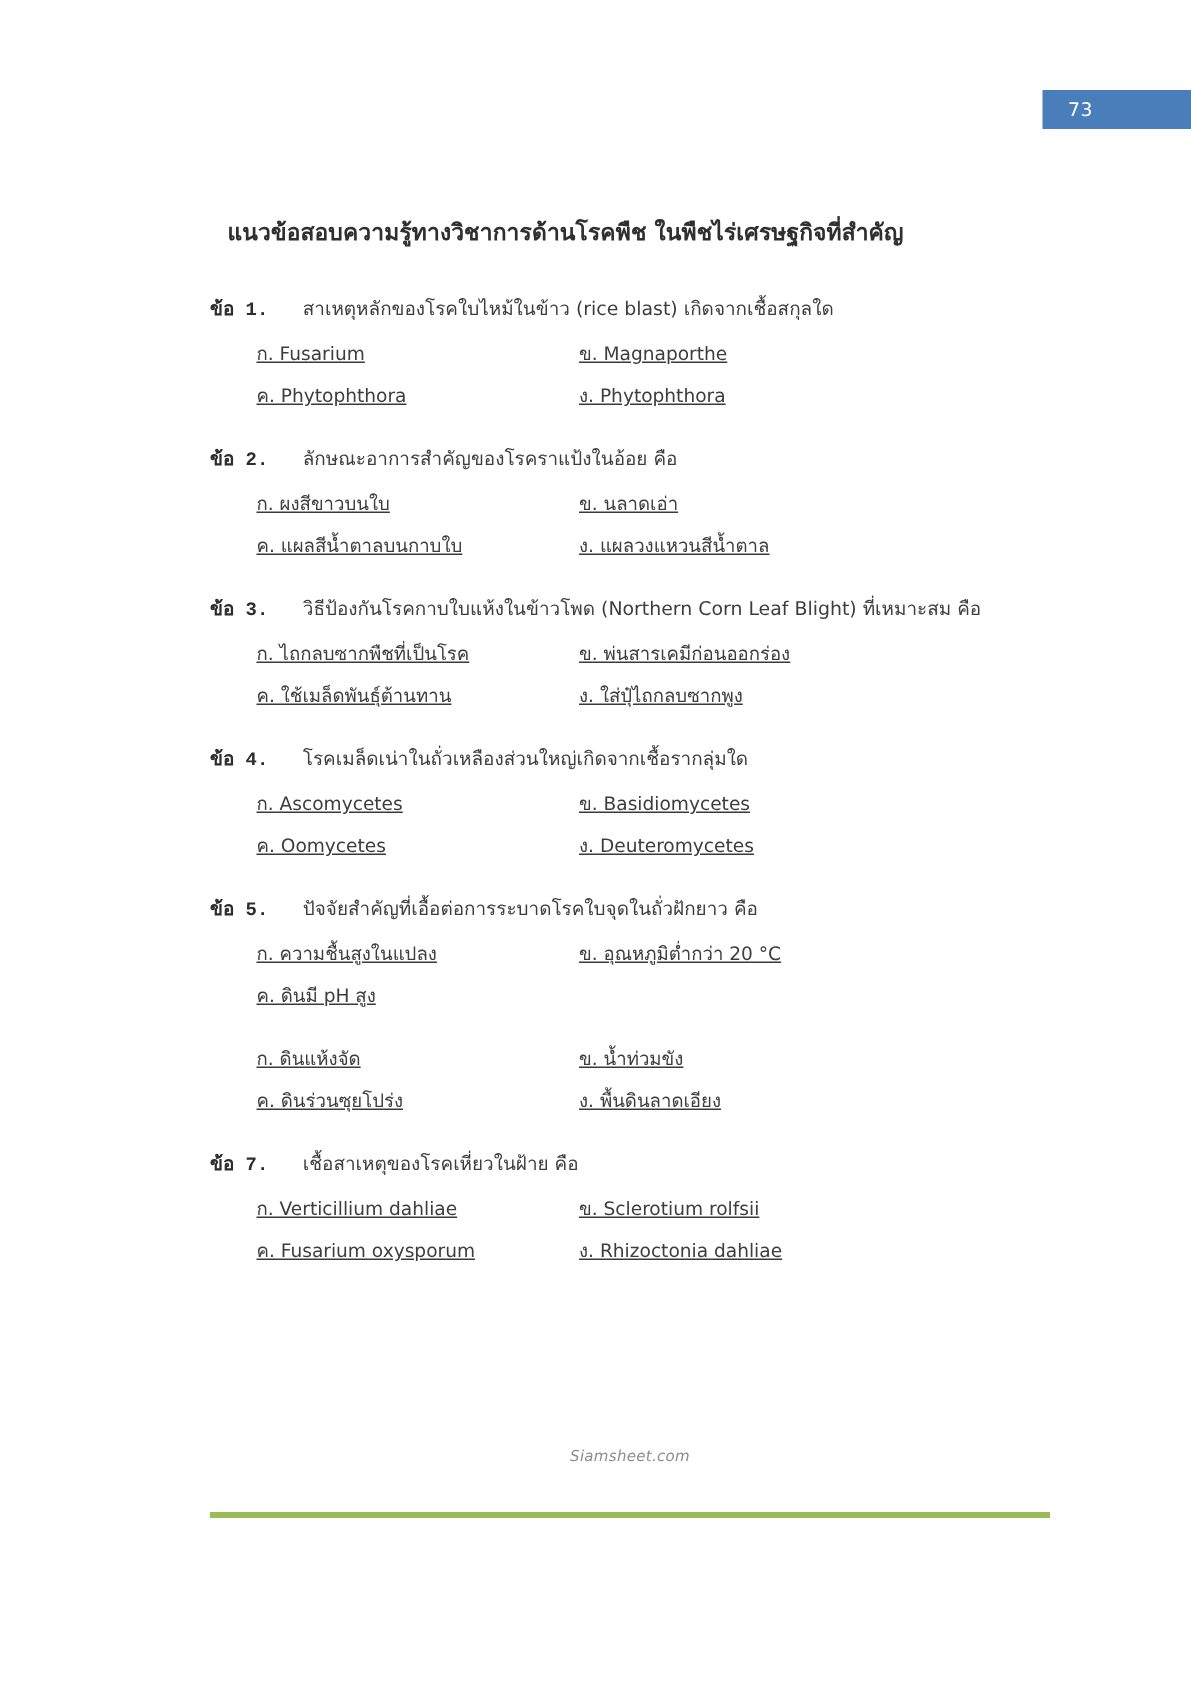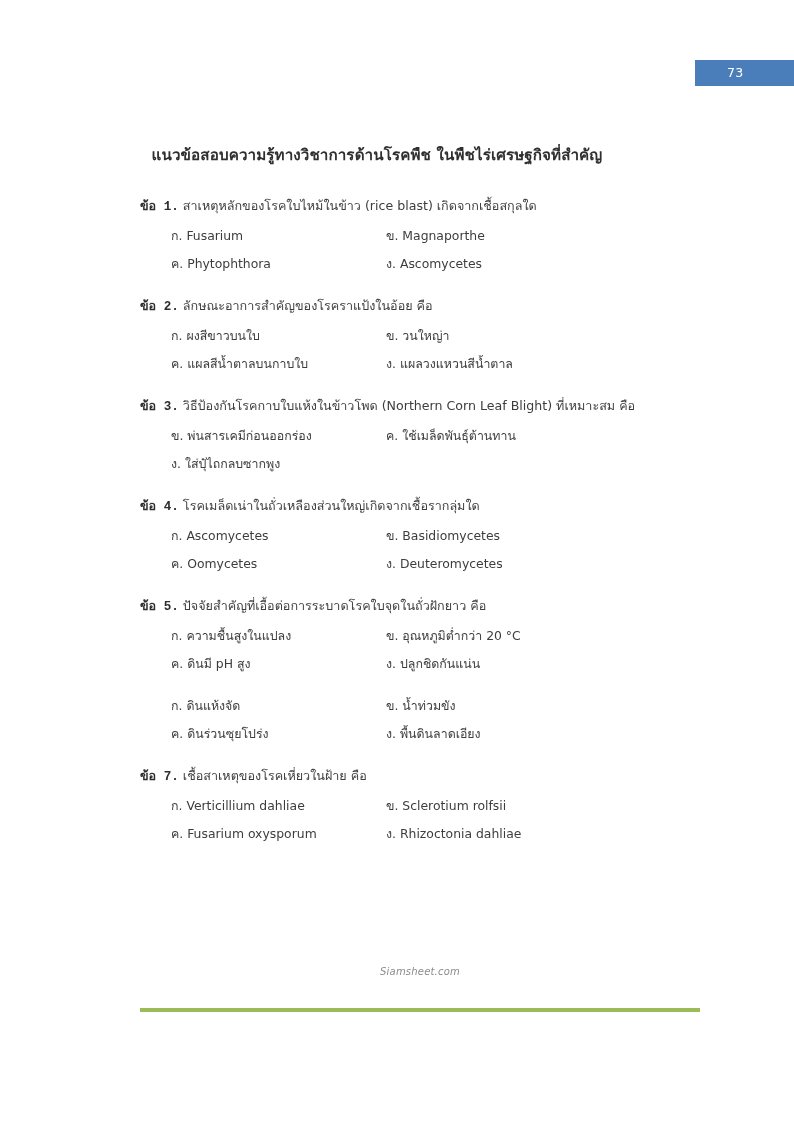--- a/index.html
+++ b/index.html
@@ -20,21 +20,21 @@
   .page-badge {
     position: absolute;
     top: 60px;
     left: 695px;
     width: 99px;
     height: 26px;
     background: #4a7ebb;
     color: #ffffff;
     font-size: 12.5px;
     line-height: 26px;
-    padding-left: 32px;
+    padding-left: 17px;
     box-sizing: border-box;
     letter-spacing: 0.3px;
   }
 
   
   .sheet {
     position: absolute;
     top: 0;
     left: 0;
     width: 794px;
@@ -72,28 +72,30 @@
   }
 
   .qnum {
     font-weight: bold;
     color: #2d2d2d;
     font-family: Liberation Mono, monospace;
   }
 
   .qtext {
     font-weight: normal;
+    margin-left: 19px;
   }
 
   .choices {
     margin-top: 9px;
     margin-left: 31px;
     display: grid;
     grid-template-columns: 215px auto;
     row-gap: 9px;
+    text-decoration: underline;
   }
 
   .choice {
     font-size: 12.4px;
     color: #3d3d3d;
     line-height: 19px;
     white-space: nowrap;
   }
 
   .footer-rule {
@@ -126,56 +128,56 @@
 
   <div class="doc-title">แนวข้อสอบความรู้ทางวิชาการด้านโรคพืช ในพืชไร่เศรษฐกิจที่สำคัญ</div>
 
   <div class="questions" id="questions-container">
       <div class="qblock">
         <div class="qline"><span class="qnum">ข้อ 1.</span><span class="qtext"> สาเหตุหลักของโรคใบไหม้ในข้าว (rice blast) เกิดจากเชื้อสกุลใด</span></div>
         <div class="choices">
           <div class="choice">ก. Fusarium</div>
           <div class="choice">ข. Magnaporthe</div>
           <div class="choice">ค. Phytophthora</div>
-          <div class="choice">ง. Ascomycetes</div>
+          <div class="choice">ง. Phytophthora</div>
         </div>
       </div>
       <div class="qblock">
         <div class="qline"><span class="qnum">ข้อ 2.</span><span class="qtext"> ลักษณะอาการสำคัญของโรคราแป้งในอ้อย คือ</span></div>
         <div class="choices">
           <div class="choice">ก. ผงสีขาวบนใบ</div>
-          <div class="choice">ข. วนใหญ่า</div>
+          <div class="choice">ข. นลาดเอ่า</div>
           <div class="choice">ค. แผลสีน้ำตาลบนกาบใบ</div>
           <div class="choice">ง. แผลวงแหวนสีน้ำตาล</div>
         </div>
       </div>
       <div class="qblock">
         <div class="qline"><span class="qnum">ข้อ 3.</span><span class="qtext"> วิธีป้องกันโรคกาบใบแห้งในข้าวโพด (Northern Corn Leaf Blight) ที่เหมาะสม คือ</span></div>
         <div class="choices">
+          <div class="choice">ก. ไถกลบซากพืชที่เป็นโรค</div>
           <div class="choice">ข. พ่นสารเคมีก่อนออกร่อง</div>
           <div class="choice">ค. ใช้เมล็ดพันธุ์ต้านทาน</div>
           <div class="choice">ง. ใส่ปุ๋ไถกลบซากพูง</div>
         </div>
       </div>
       <div class="qblock">
         <div class="qline"><span class="qnum">ข้อ 4.</span><span class="qtext"> โรคเมล็ดเน่าในถั่วเหลืองส่วนใหญ่เกิดจากเชื้อรากลุ่มใด</span></div>
         <div class="choices">
           <div class="choice">ก. Ascomycetes</div>
           <div class="choice">ข. Basidiomycetes</div>
           <div class="choice">ค. Oomycetes</div>
           <div class="choice">ง. Deuteromycetes</div>
         </div>
       </div>
       <div class="qblock">
         <div class="qline"><span class="qnum">ข้อ 5.</span><span class="qtext"> ปัจจัยสำคัญที่เอื้อต่อการระบาดโรคใบจุดในถั่วฝักยาว คือ</span></div>
         <div class="choices">
           <div class="choice">ก. ความชื้นสูงในแปลง</div>
           <div class="choice">ข. อุณหภูมิต่ำกว่า 20 °C</div>
           <div class="choice">ค. ดินมี pH สูง</div>
-          <div class="choice">ง. ปลูกชิดกันแน่น</div>
         </div>
       </div>
       <div class="qblock">
         <div class="choices">
           <div class="choice">ก. ดินแห้งจัด</div>
           <div class="choice">ข. น้ำท่วมขัง</div>
           <div class="choice">ค. ดินร่วนซุยโปร่ง</div>
           <div class="choice">ง. พื้นดินลาดเอียง</div>
         </div>
       </div>

